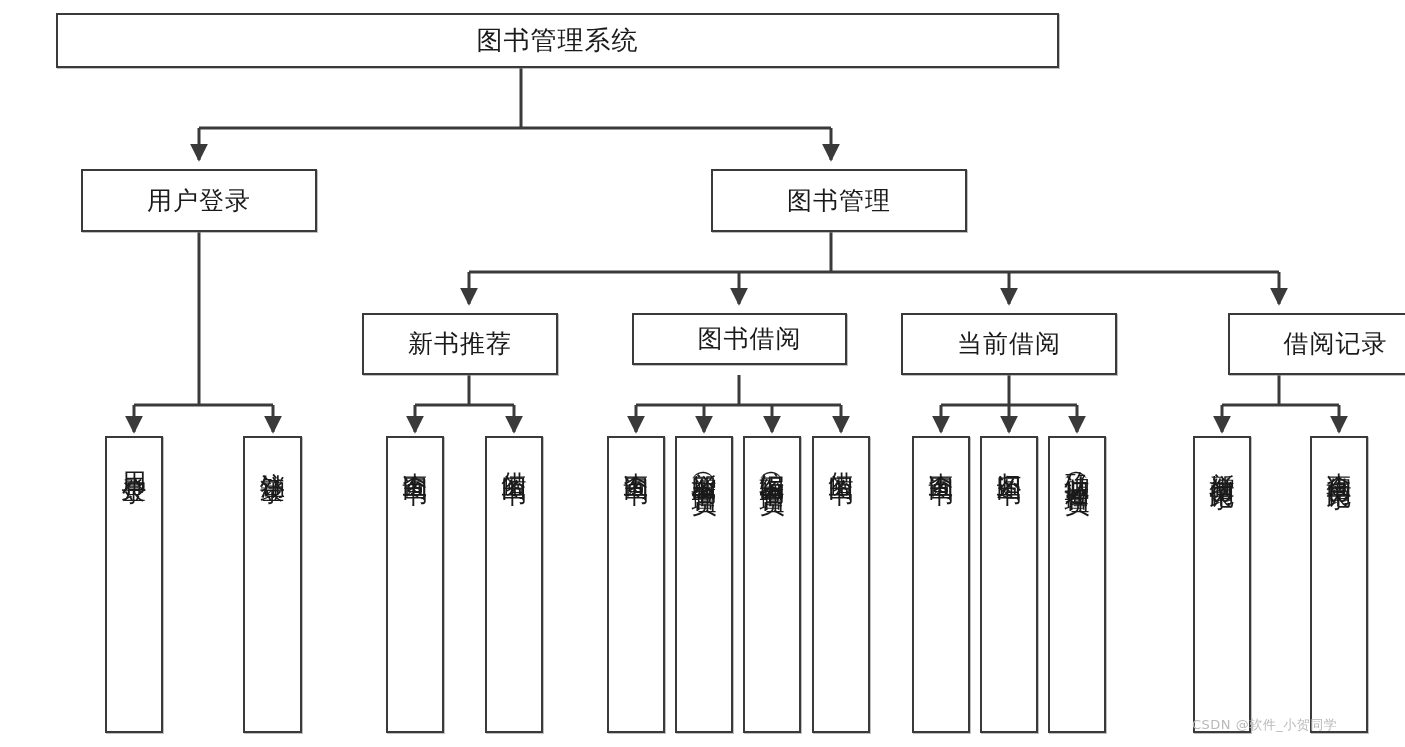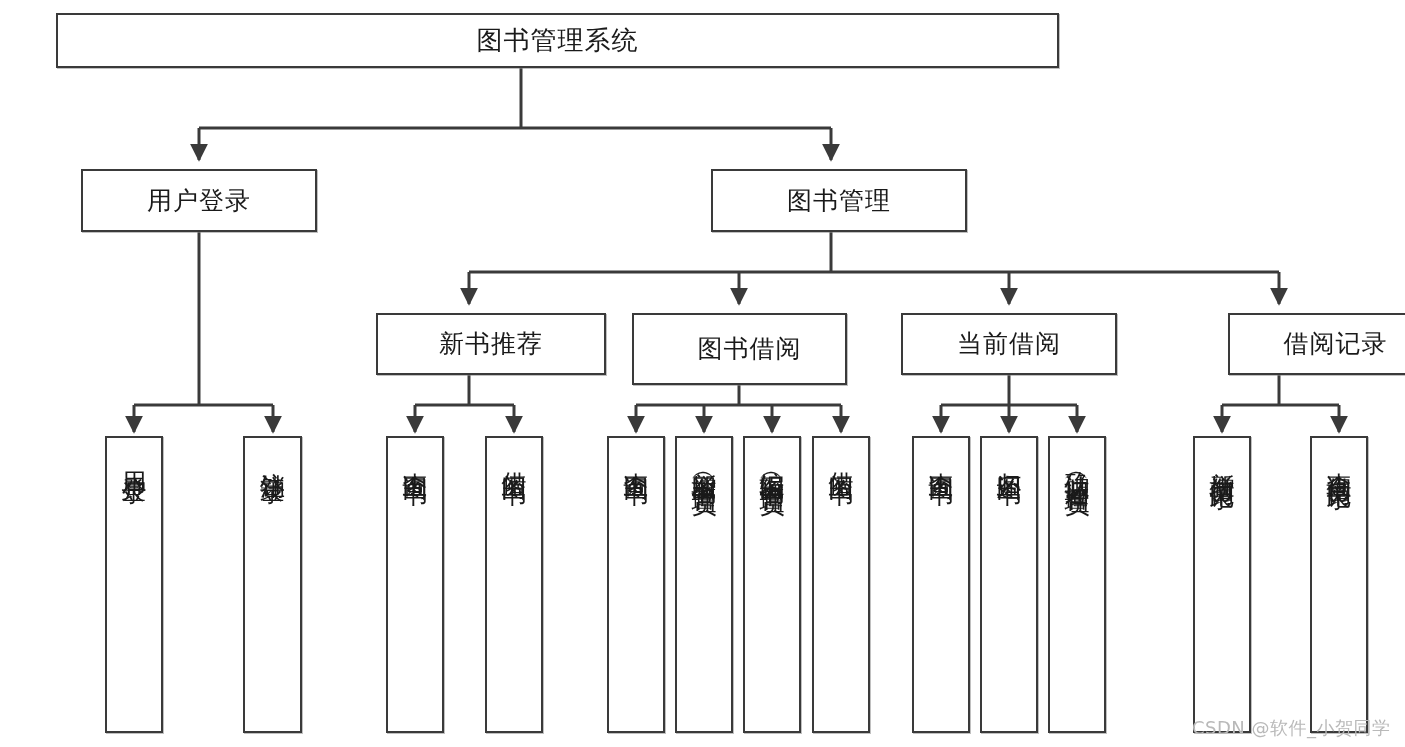--- a/index.html
+++ b/index.html
@@ -63,21 +63,21 @@
     line-height: 1.08;
     letter-spacing: 3px;
     white-space: normal;
     max-height: 272px;
   }
   .node.v.tall .lbl {
     max-height: 276px;
   }
   .watermark {
     position: absolute;
-    font-size: 18px;
+    font-size: 13px;
     color: #b9b9b9;
     white-space: nowrap;
     z-index: 3;
     letter-spacing: 0.5px;
   }
 </style>
 </head>
 <body>
 
 <div id="canvas">
@@ -136,24 +136,24 @@
     <span class="lbl">图书管理系统</span>
   </div>
 
   <div class="node h" style="left:81px; top:169px; width:236px; height:63px;">
     <span class="lbl">用户登录</span>
   </div>
   <div class="node h" style="left:711px; top:169px; width:256px; height:63px;">
     <span class="lbl">图书管理</span>
   </div>
 
-  <div class="node h" style="left:376px; top:313px; width:230px; height:62px;">
+  <div class="node h" style="left:362px; top:313px; width:196px; height:62px;">
     <span class="lbl">新书推荐</span>
   </div>
-  <div class="node h" style="left:632px; top:313px; width:215px; height:72px;padding-left:20px;">
+  <div class="node h" style="left:632px; top:313px; width:215px; height:52px;padding-left:20px;">
     <span class="lbl">图书借阅</span>
   </div>
   <div class="node h" style="left:901px; top:313px; width:216px; height:62px;">
     <span class="lbl">当前借阅</span>
   </div>
   <div class="node h" style="left:1228px; top:313px; width:215px; height:62px;">
     <span class="lbl">借阅记录</span>
   </div>
 
   <div class="node v" style="left:105px; top:436px; width:58px; height:297px;">

